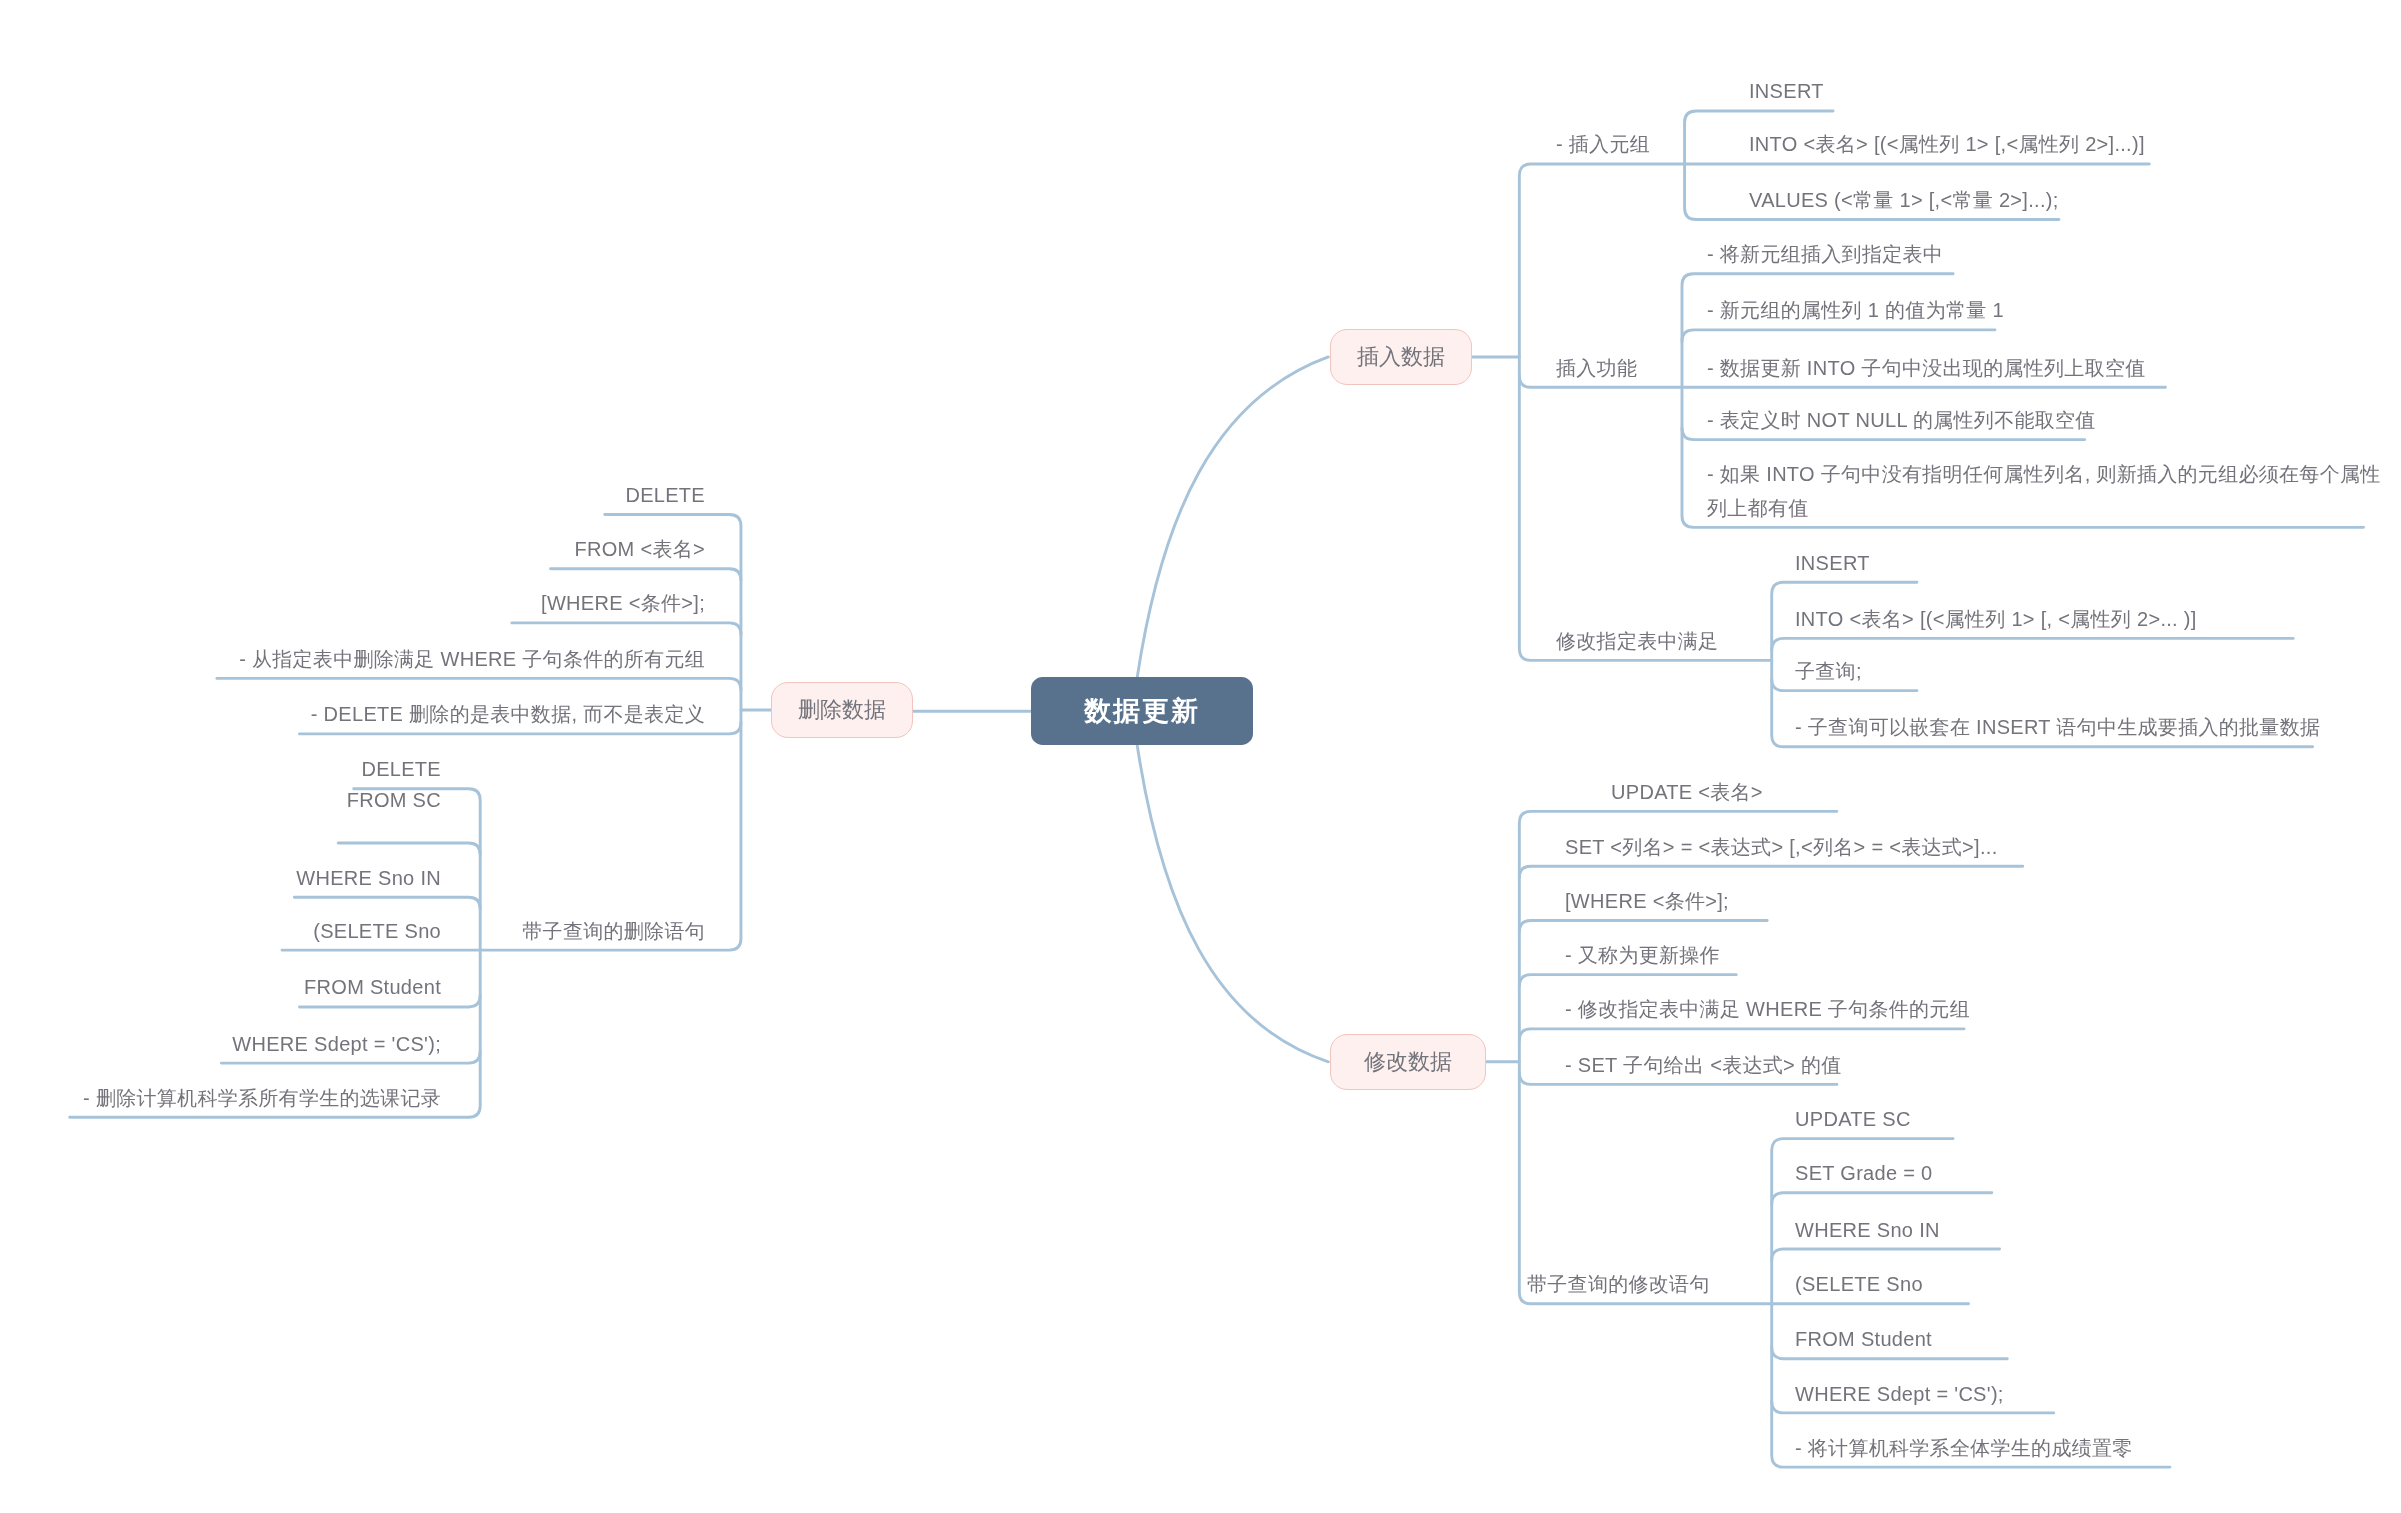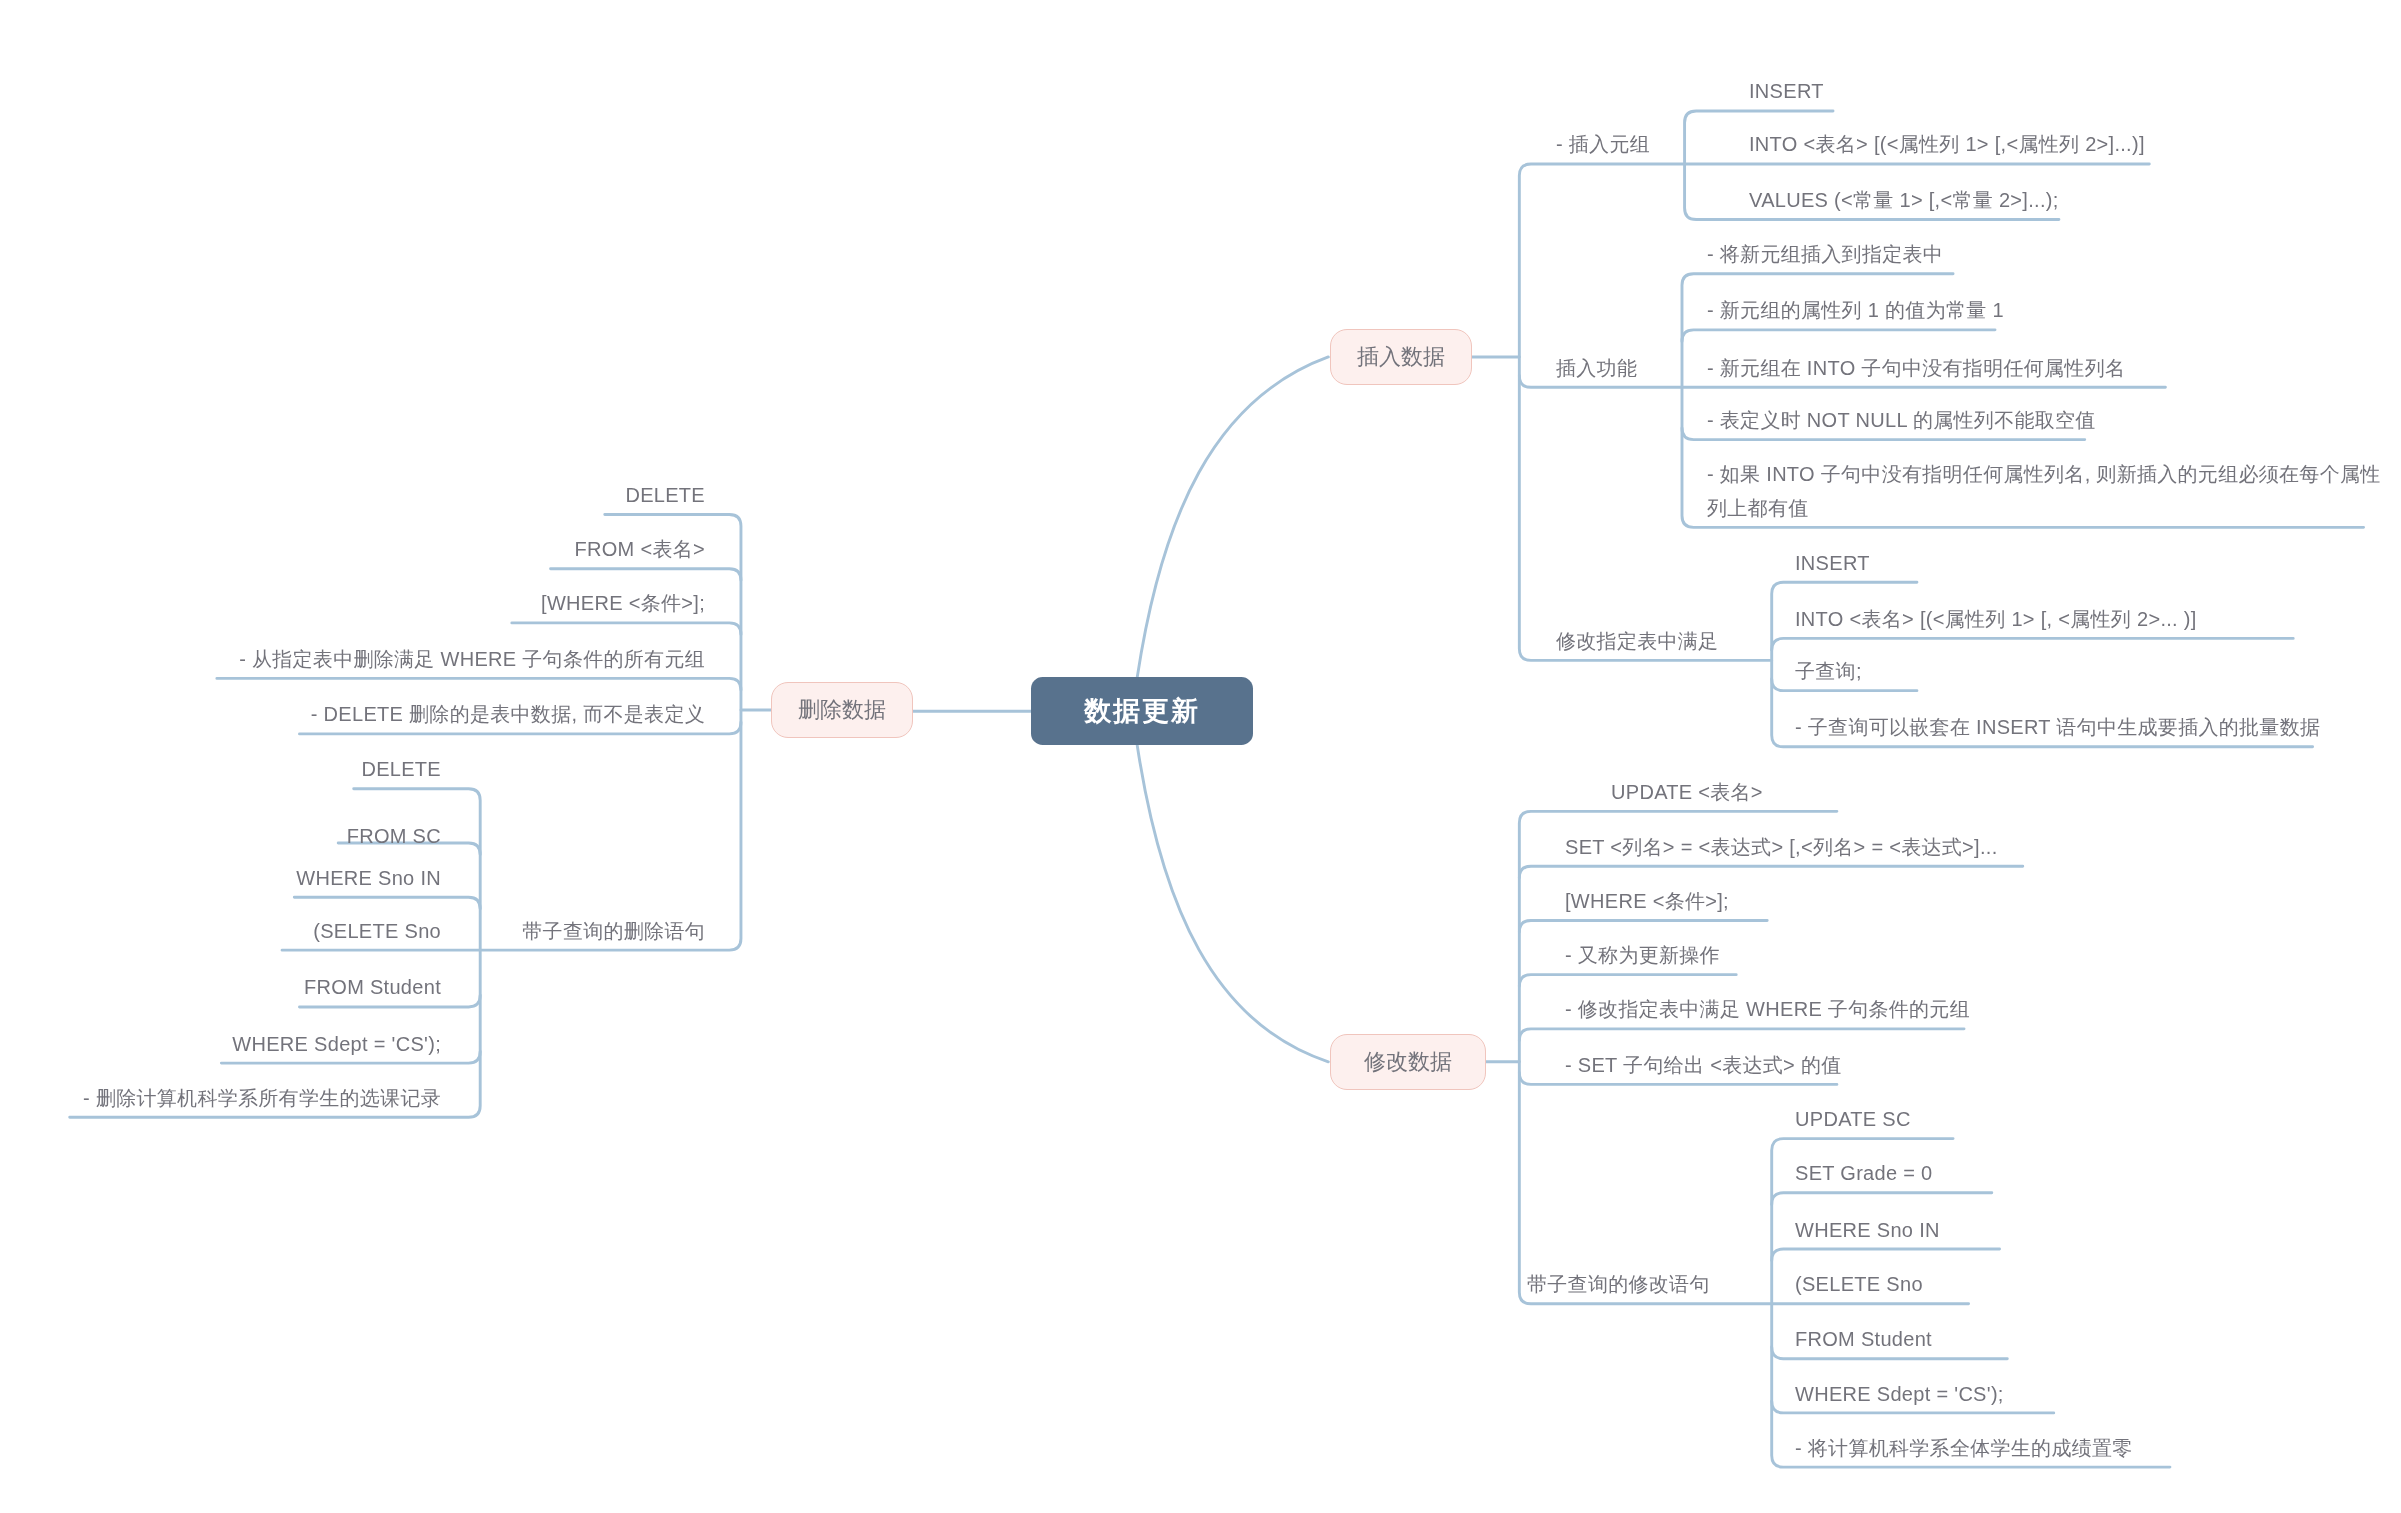--- a/index.html
+++ b/index.html
@@ -107,21 +107,21 @@
   </div>
 
   <div class="lbl" style="left:1556px;top:130px;">- 插入元组</div>
   <div class="lbl" style="left:1749px;top:77px;">INSERT</div>
   <div class="lbl" style="left:1749px;top:130px;">INTO &lt;表名&gt; [(&lt;属性列 1&gt; [,&lt;属性列 2&gt;]...)]</div>
   <div class="lbl" style="left:1749px;top:186px;">VALUES (&lt;常量 1&gt; [,&lt;常量 2&gt;]...);</div>
 
   <div class="lbl" style="left:1556px;top:354px;">插入功能</div>
   <div class="lbl" style="left:1707px;top:240px;">- 将新元组插入到指定表中</div>
   <div class="lbl" style="left:1707px;top:296px;">- 新元组的属性列 1 的值为常量 1</div>
-  <div class="lbl" style="left:1707px;top:354px;">- 新元组在 INTO 子句中没有指明任何属性列名</div>
+  <div class="lbl" style="left:1707px;top:354px;">- 数据更新 INTO 子句中没出现的属性列上取空值</div>
   <div class="lbl" style="left:1707px;top:406px;">- 表定义时 NOT NULL 的属性列不能取空值</div>
   <div class="lbl wrap" style="left:1707px;top:457px;">- 如果 INTO 子句中没有指明任何属性列名, 则新插入的元组必须在每个属性列上都有值</div>
 
   <div class="lbl" style="left:1556px;top:627px;">修改指定表中满足</div>
   <div class="lbl" style="left:1795px;top:549px;">INSERT</div>
   <div class="lbl" style="left:1795px;top:605px;">INTO &lt;表名&gt; [(&lt;属性列 1&gt; [, &lt;属性列 2&gt;... )]</div>
   <div class="lbl" style="left:1795px;top:657px;">子查询;</div>
   <div class="lbl" style="left:1795px;top:713px;">- 子查询可以嵌套在 INSERT 语句中生成要插入的批量数据</div>
 
   <div class="lbl" style="left:1587px;top:778px;margin-left:24px;">UPDATE &lt;表名&gt;</div>
@@ -141,21 +141,21 @@
   <div class="lbl" style="left:1795px;top:1434px;">- 将计算机科学系全体学生的成绩置零</div>
 
   <div class="lbl lbl-r" style="right:1696px;top:481px;">DELETE</div>
   <div class="lbl lbl-r" style="right:1696px;top:535px;">FROM &lt;表名&gt;</div>
   <div class="lbl lbl-r" style="right:1696px;top:589px;">[WHERE &lt;条件&gt;];</div>
   <div class="lbl lbl-r" style="right:1696px;top:645px;">- 从指定表中删除满足 WHERE 子句条件的所有元组</div>
   <div class="lbl lbl-r" style="right:1696px;top:700px;">- DELETE 删除的是表中数据, 而不是表定义</div>
 
   <div class="lbl lbl-r" style="right:1696px;top:917px;">带子查询的删除语句</div>
   <div class="lbl lbl-r" style="right:1960px;top:755px;">DELETE</div>
-  <div class="lbl lbl-r" style="right:1960px;top:822px;">FROM SC</div>
+  <div class="lbl lbl-r" style="right:1960px;top:786px;">FROM SC</div>
   <div class="lbl lbl-r" style="right:1960px;top:864px;">WHERE Sno IN</div>
   <div class="lbl lbl-r" style="right:1960px;top:917px;">(SELETE Sno</div>
   <div class="lbl lbl-r" style="right:1960px;top:973px;">FROM Student</div>
   <div class="lbl lbl-r" style="right:1960px;top:1030px;">WHERE Sdept = 'CS');</div>
   <div class="lbl lbl-r" style="right:1960px;top:1084px;">- 删除计算机科学系所有学生的选课记录</div>
 
 </div>
 
 
 </body></html>

